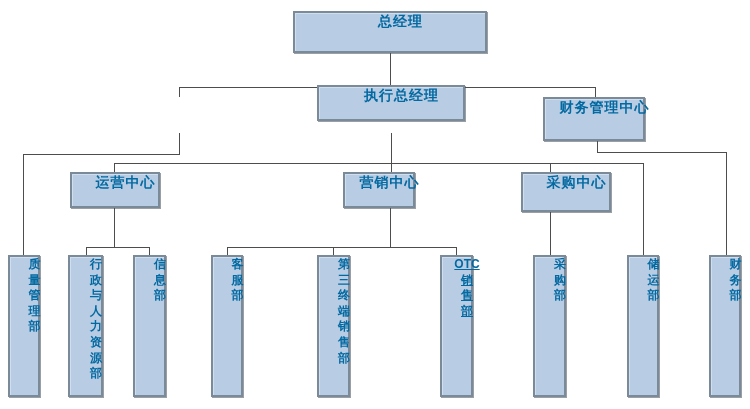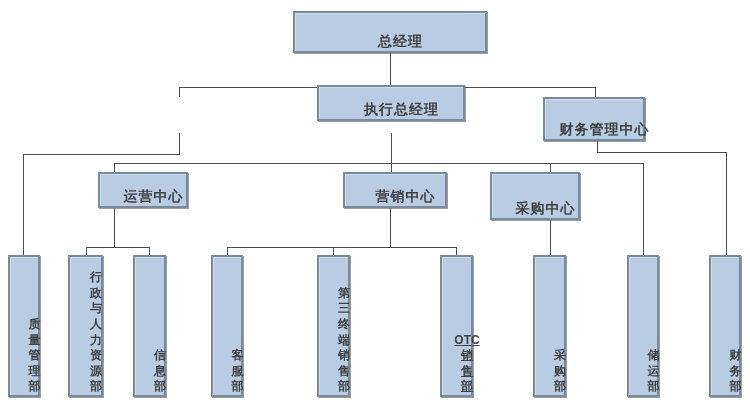--- a/index.html
+++ b/index.html
@@ -14,23 +14,23 @@
   .node {
     position: absolute;
     box-sizing: border-box;
     background: #b8cce4;
     border: 2px solid #7d8causing; 
   }
   .node {
     border: 2px solid #7b8a99;
     box-shadow: 1px 1px 0 rgba(70,80,90,0.55), inset 1px 1px 0 rgba(255,255,255,0.35);
     display: flex;
-    align-items: flex-end;
+    align-items: flex-start;
     justify-content: center;
-    color: #404040;
+    color: #0369a1;
     font-weight: bold;
     padding-left: 21px;
   }
   .hnode { font-size: 14px; letter-spacing: 1px; white-space: nowrap; }
   .vnode { font-size: 12px; }
   .vnode .vtext {
     display: flex;
     flex-direction: column;
     align-items: center;
     justify-content: center;
@@ -85,27 +85,27 @@
     <span>总经理</span>
   </div>
 
   <div class="node hnode" style="left:317px; top:85px; width:148px; height:36px;">
     <span>执行总经理</span>
   </div>
   <div class="node hnode" style="left:543px; top:97px; width:102px; height:44px;">
     <span>财务管理中心</span>
   </div>
 
-  <div class="node hnode" style="left:70px; top:172px; width:90px; height:36px;margin-left:28px;">
+  <div class="node hnode" style="left:70px; top:172px; width:90px; height:36px;">
     <span>运营中心</span>
   </div>
-  <div class="node hnode" style="left:343px; top:172px; width:104px; height:36px;">
+  <div class="node hnode" style="left:343px; top:172px; width:72px; height:36px;">
     <span>营销中心</span>
   </div>
-  <div class="node hnode" style="left:490px; top:172px; width:90px; height:48px;">
+  <div class="node hnode" style="left:521px; top:172px; width:90px; height:40px;">
     <span>采购中心</span>
   </div>
 
   <div class="node vnode" style="left:8px; top:255px; width:32px; height:142px;">
     <span class="vtext">
         <div>质</div>
         <div>量</div>
         <div>管</div>
         <div>理</div>
         <div>部</div>

